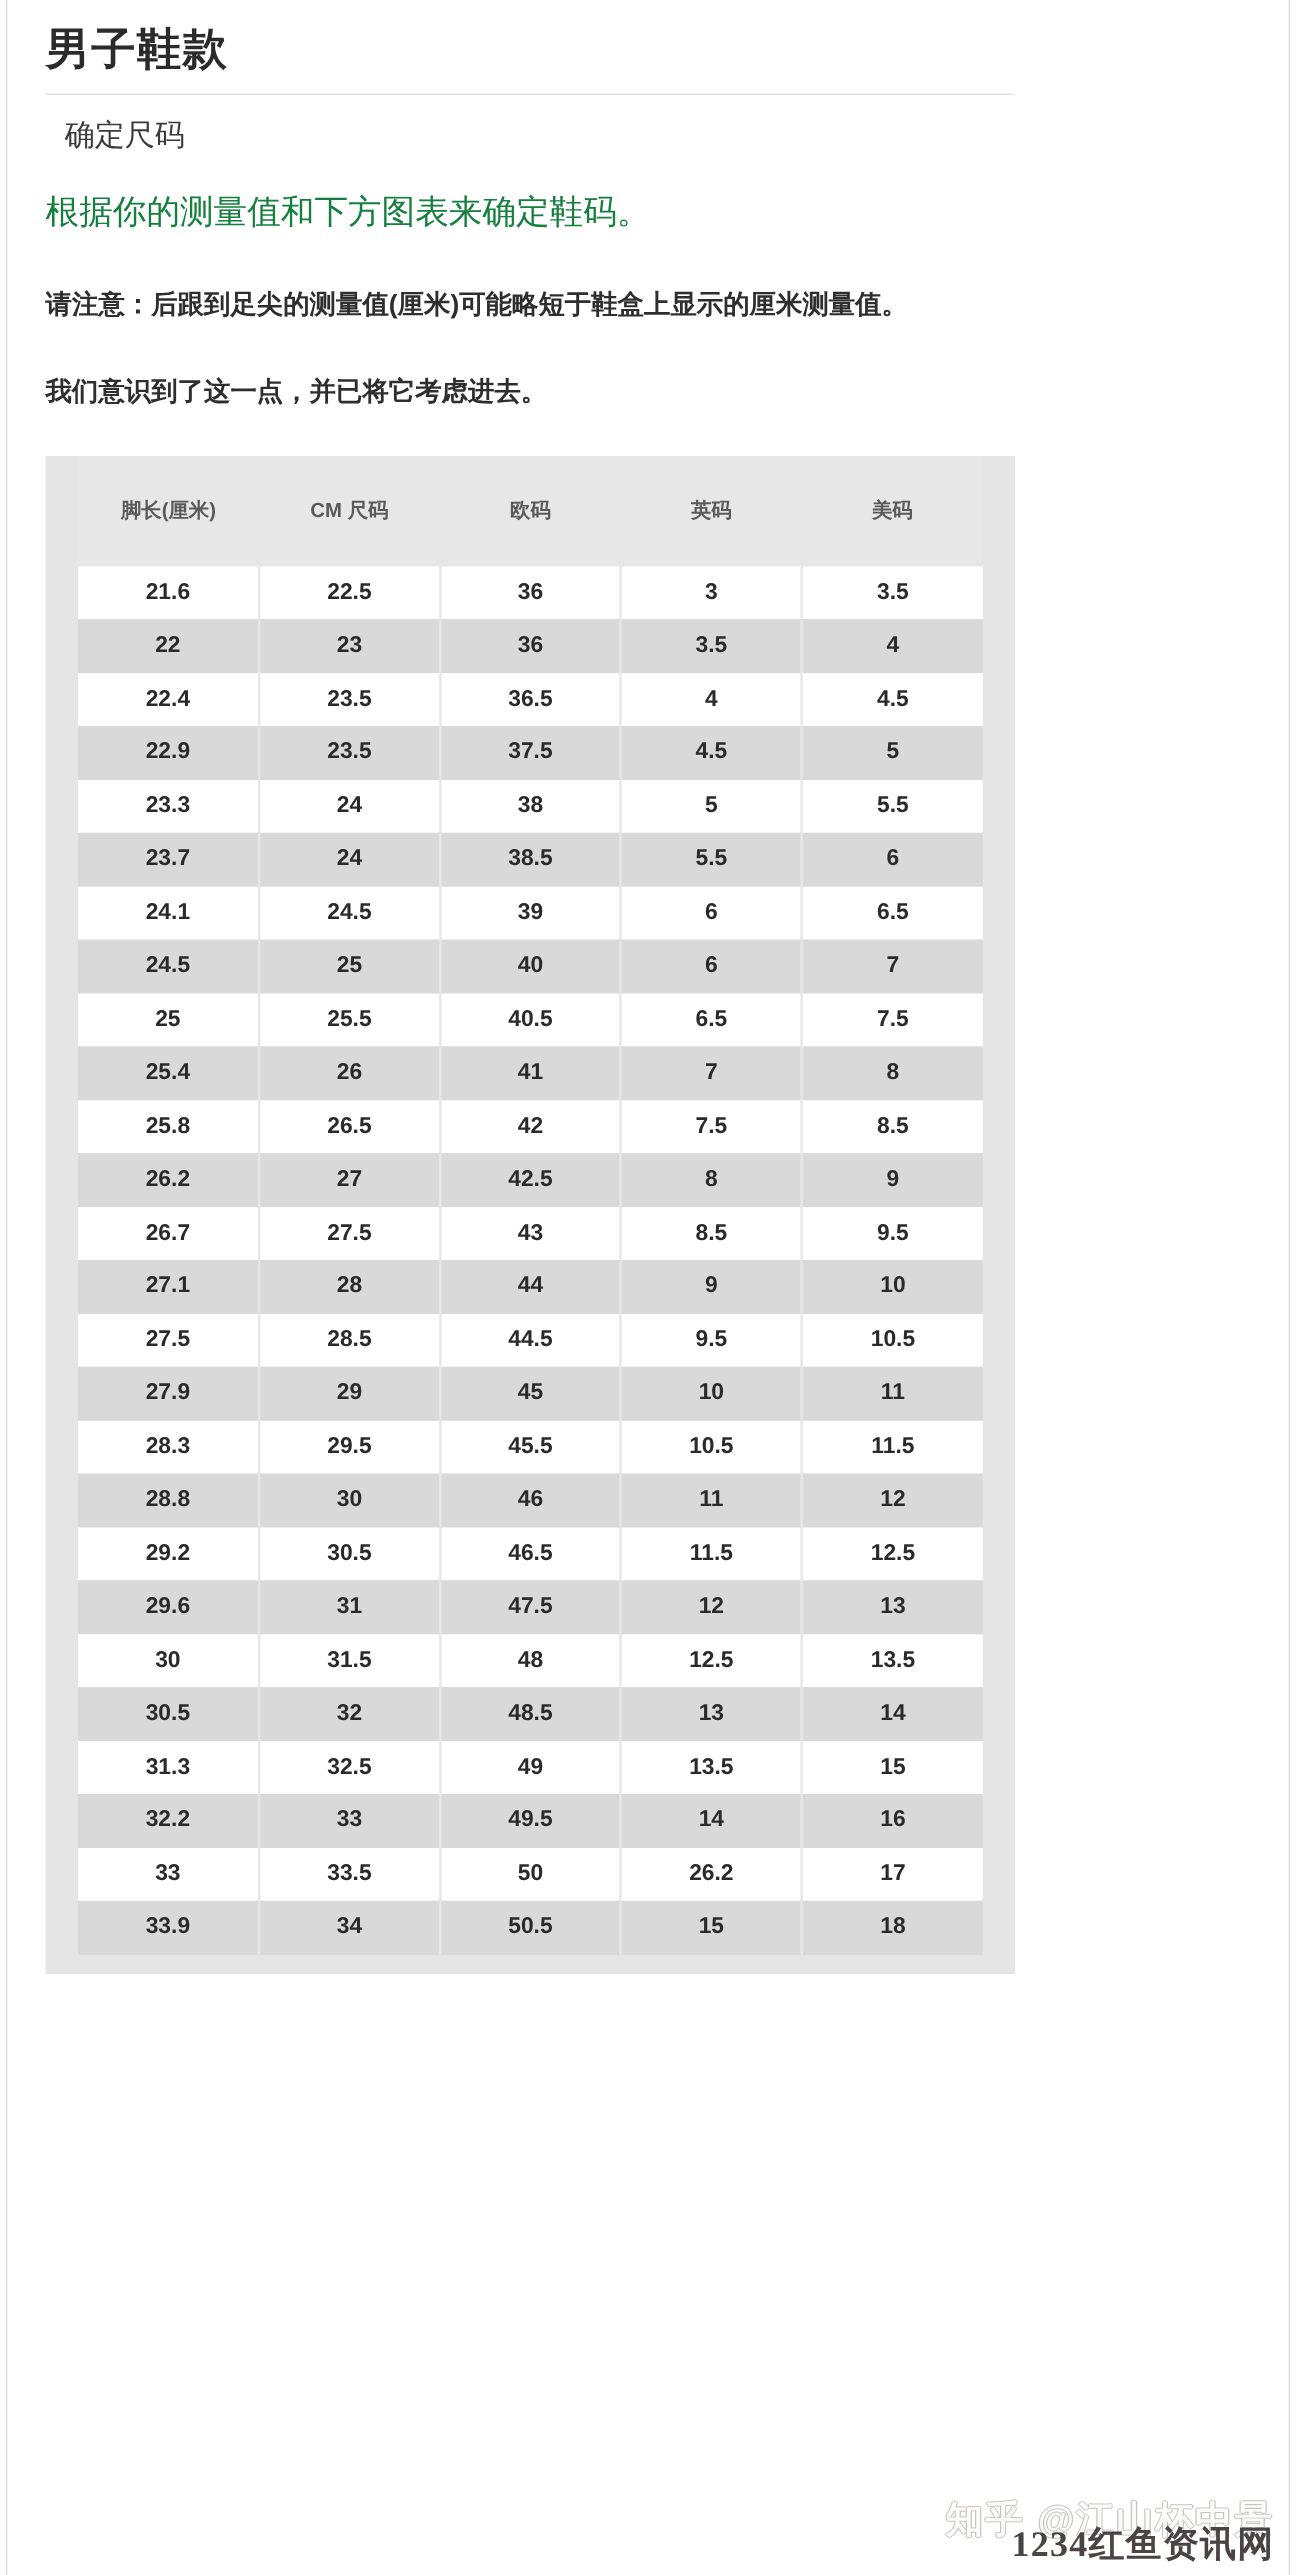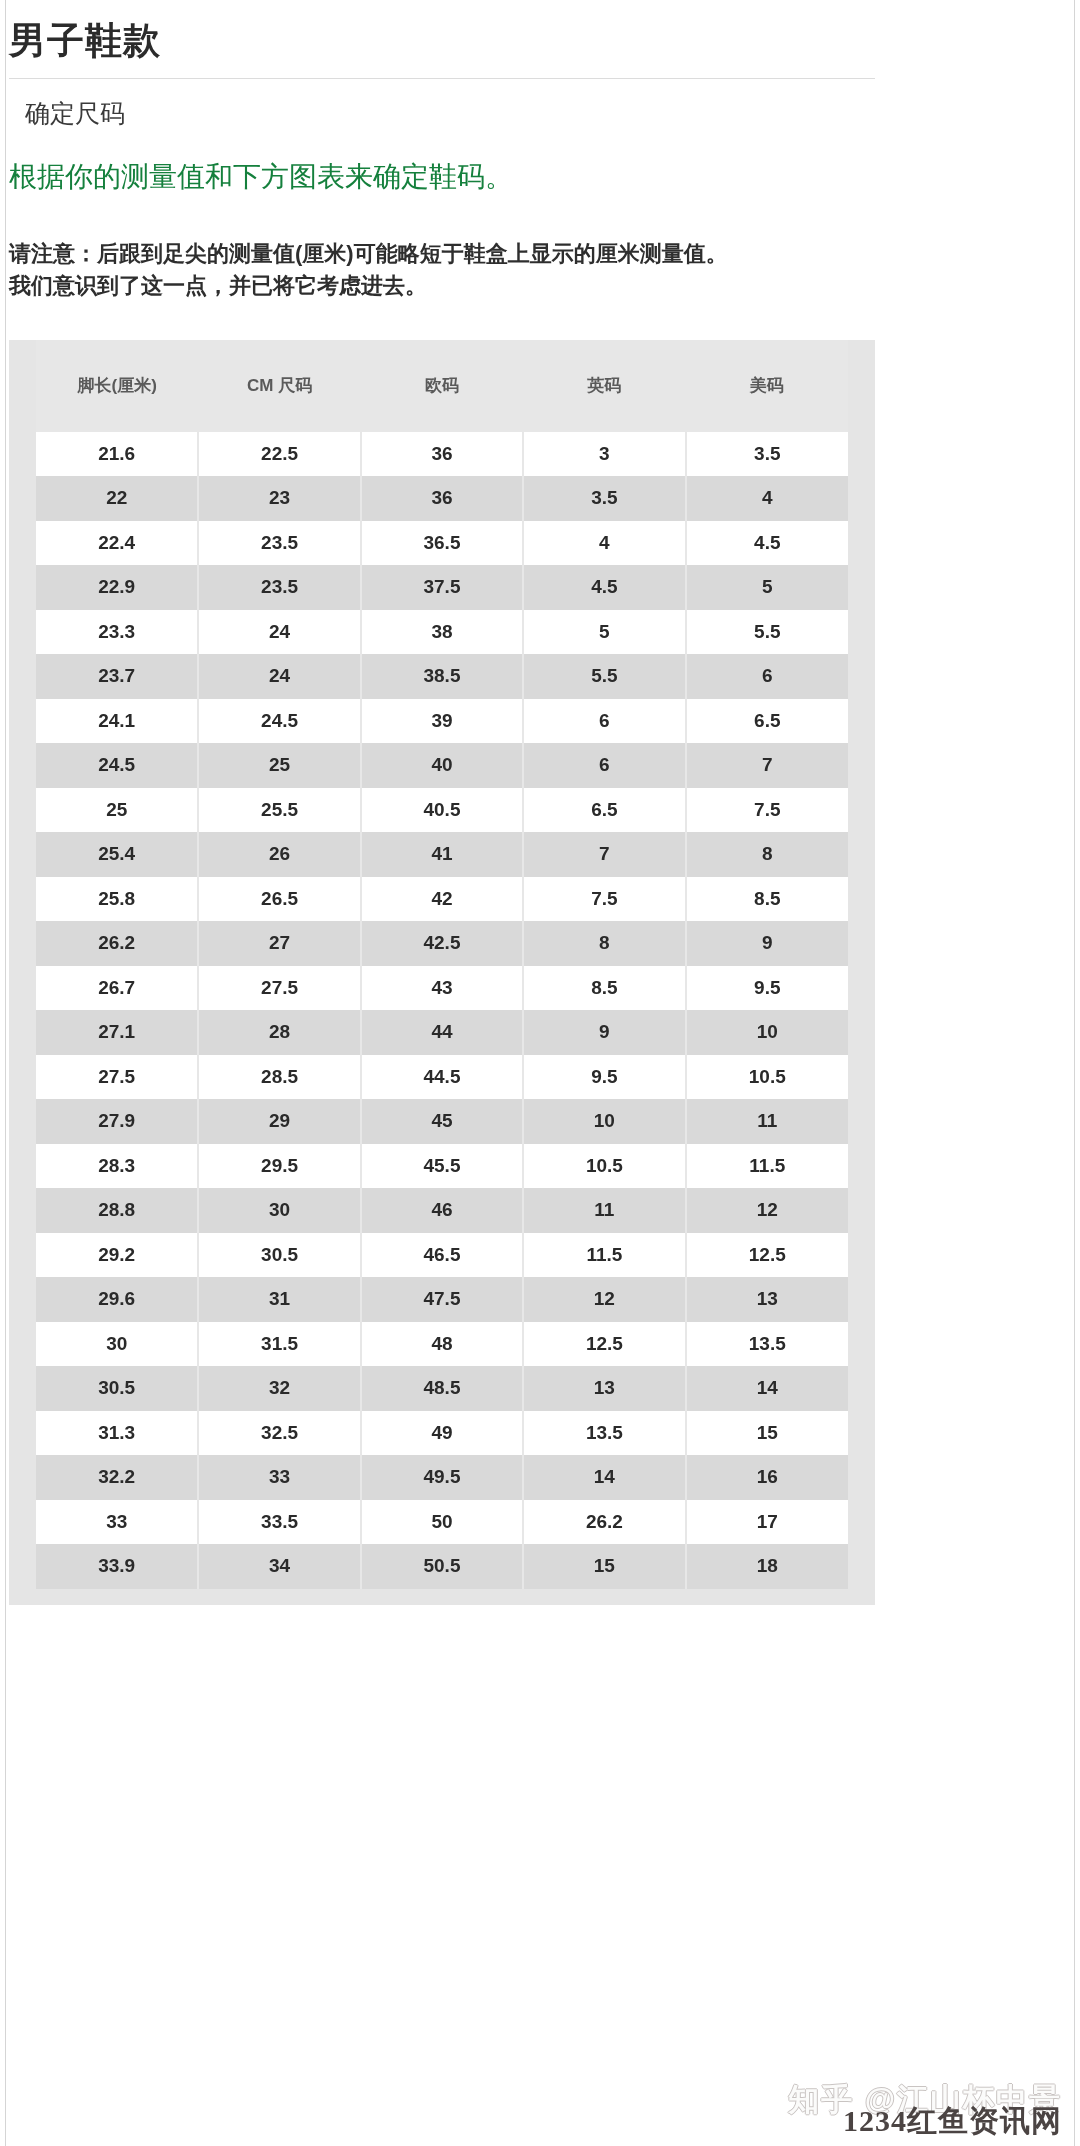--- a/index.html
+++ b/index.html
@@ -22,21 +22,21 @@
     top: 0;
     bottom: 0;
     width: 1px;
     background: #d5d5d5;
   }
   .rail-left  { left: 5px; }
   .rail-right { right: 5px; }
 
   .page {
     position: relative;
-    padding: 0 9px;
+    padding: 0 38px;
     box-sizing: border-box;
     width: 884px;
   }
 
   
   .page-title {
     font-size: 37px;
     font-weight: 700;
     color: #2b2b2b;
     letter-spacing: 1px;
@@ -65,21 +65,21 @@
     line-height: 1.5;
   }
 
   .notice {
     font-size: 22px;
     font-weight: 700;
     color: #2e2e2e;
     margin: 0 0 38px 0;
     line-height: 1.45;
   }
-  .notice .notice-line { display: block; }
+  .notice .notice-line { display: block; margin-top: 40px; }
 
   .table-heading {
     font-size: 25px;
     font-weight: 400;
     color: #3a3a3a;
     margin: 0 0 22px 0;
     line-height: 1.3;
   }
 
   

